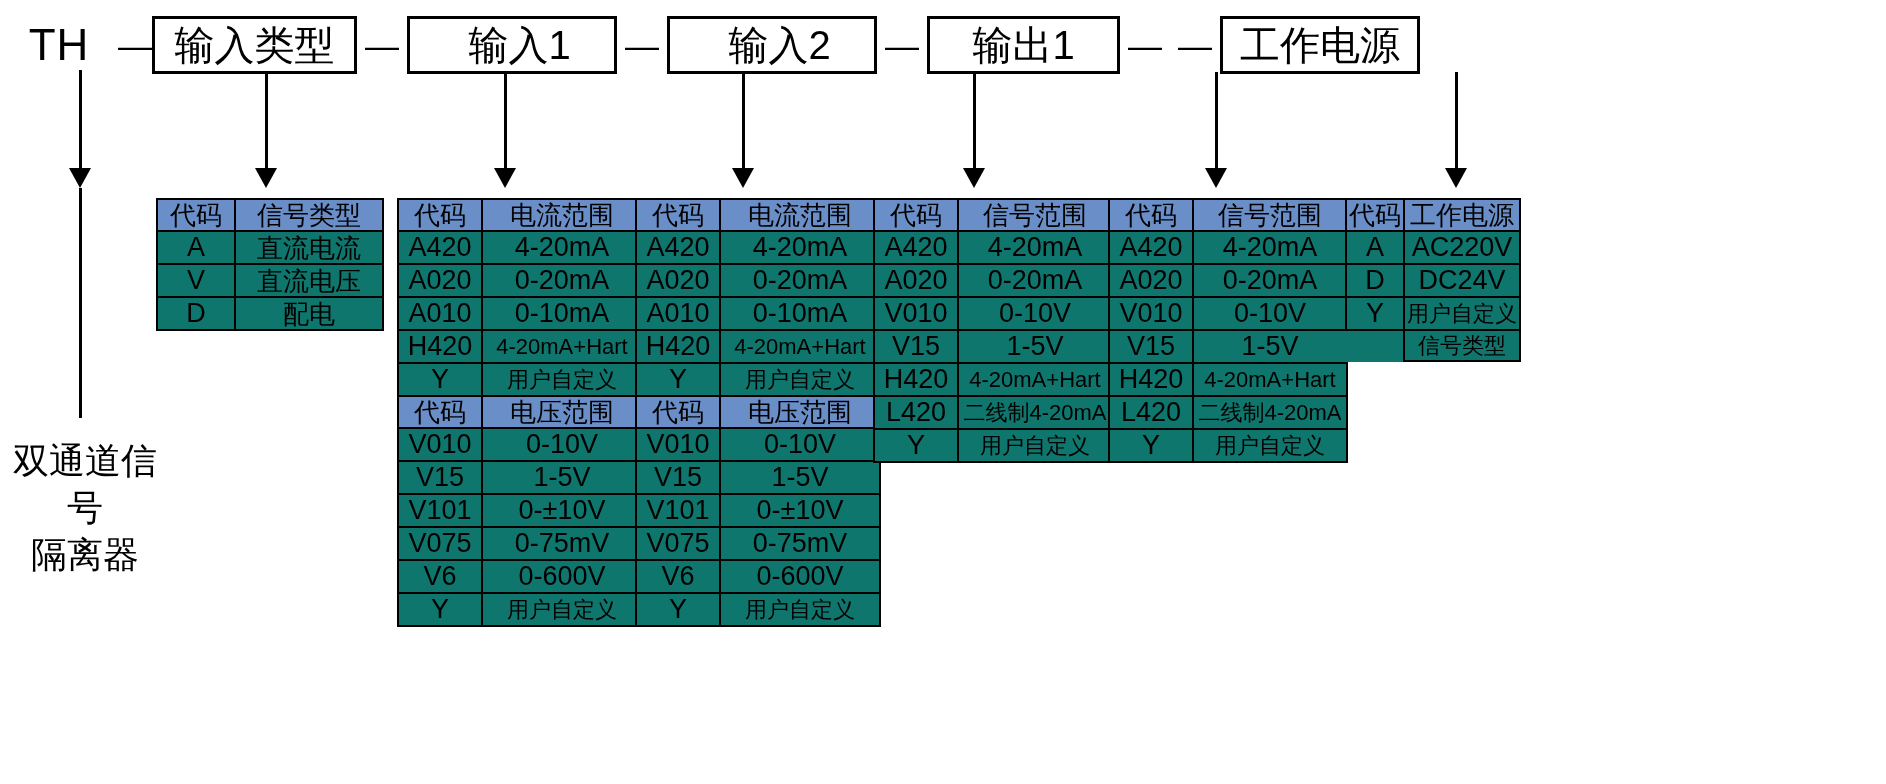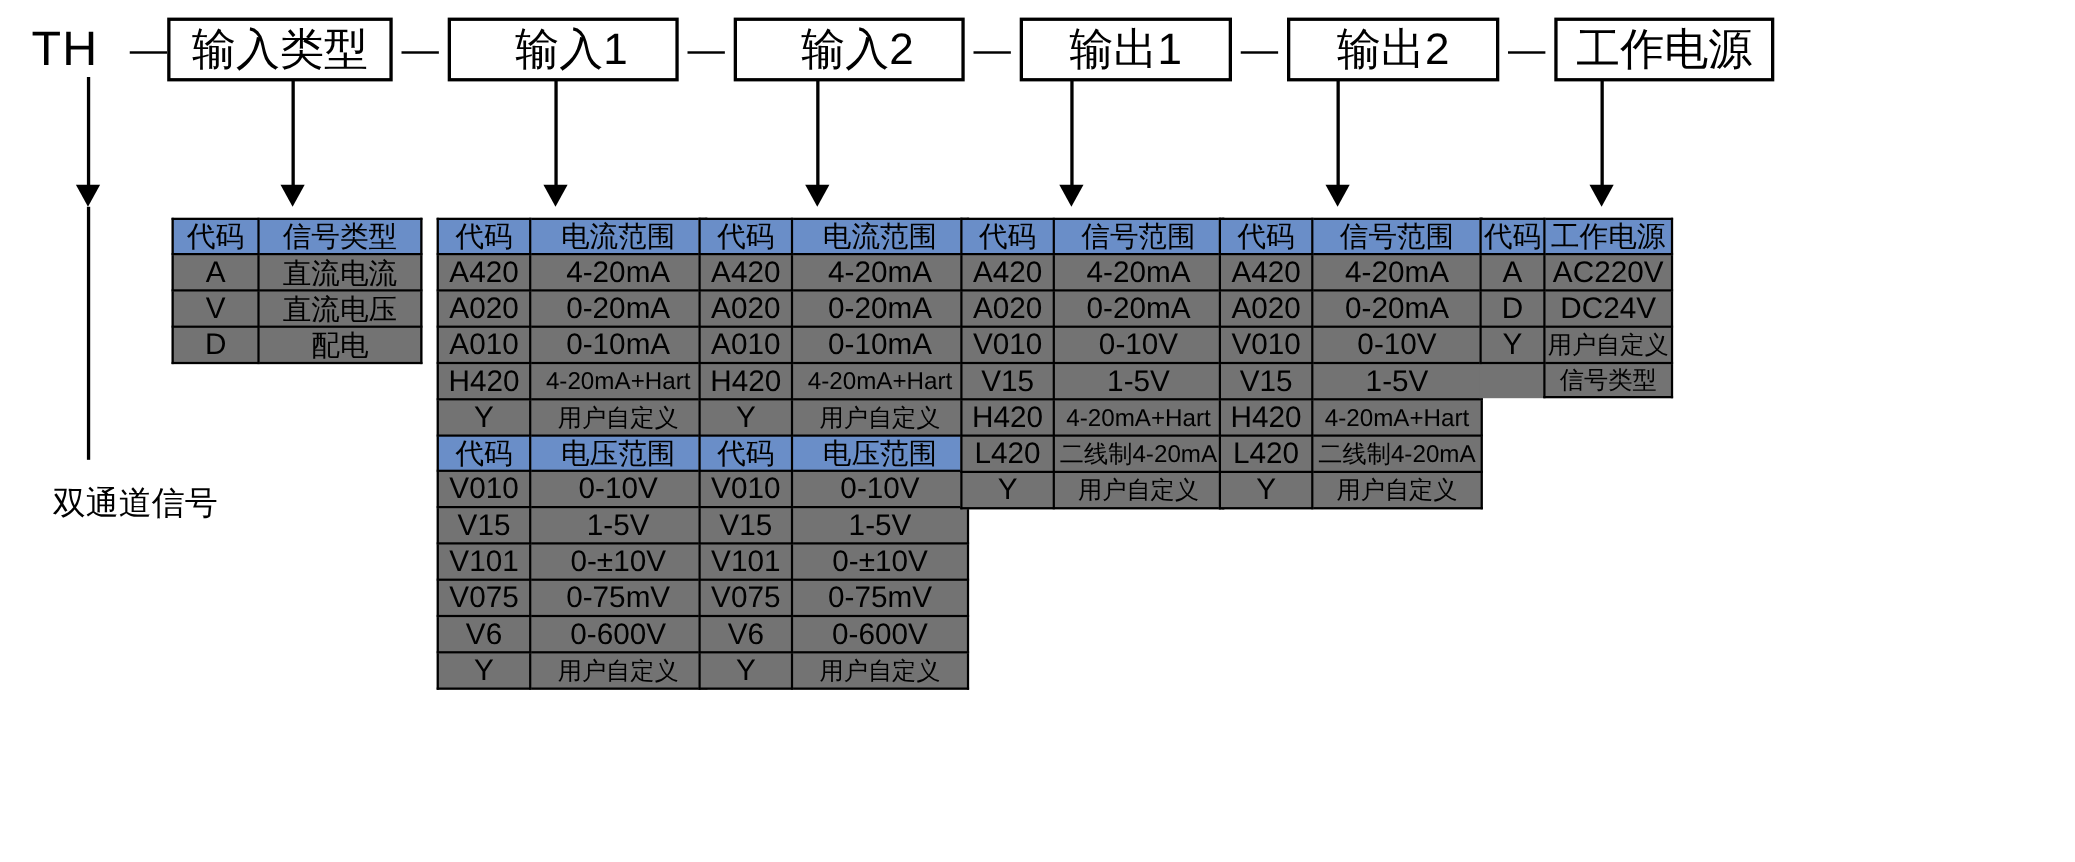--- a/index.html
+++ b/index.html
@@ -33,21 +33,21 @@
   .cb-w-193{width:193px;}
   .cb-w-200{width:200px;}
 
   
   .vline{position:absolute;width:3px;background:#000;}
   .arrow{position:absolute;width:0;height:0;
          border-left:11px solid transparent;border-right:11px solid transparent;
          border-top:20px solid #000;}
 
   
-  .tbl{position:absolute;border-collapse:collapse;background:#737373;}
+  .tbl{position:absolute;border-collapse:collapse;background:#0f766e;}
   .tbl td{
     border:2px solid #000;
     text-align:center;
     font-size:27px;
     line-height:1;
     padding:2px 2px;
     height:31px;
     white-space:nowrap;
     box-sizing:border-box;
   }
@@ -55,21 +55,21 @@
   .tbl td.small{font-size:22px;}
   .tbl td.cn{font-size:26px;}
   .c-code{width:78px;}
   .c-code-wide{width:84px;}
   .c-val{width:148px;}
   .c-val-w{width:154px;}
   .c-val-ww{width:160px;}
 
   
   .caption{
-    position:absolute;font-size:30px;line-height:1.30;text-align:center;margin-left:38px;
+    position:absolute;font-size:36px;line-height:1.30;text-align:center;
   }
 </style>
 </head>
 <body>
 
 <div id="stage">
 
   <div class="code-row">
     <div class="code-prefix">TH</div>
     <div class="dash">—</div>
@@ -87,23 +87,20 @@
     <div class="code-box cb-w-210">
       <span>输入2</span>
     </div>
     <div class="dash" style="width:50px;">—</div>
 
     <div class="code-box cb-w-193">
       <span>输出1</span>
     </div>
     <div class="dash" style="width:50px;">—</div>
 
-    <div class="code-box cb-w-193">
-      <span>输出2</span>
-    </div>
     <div class="dash" style="width:50px;">—</div>
 
     <div class="code-box cb-w-200">
       <span>工作电源</span>
     </div>
   </div>
 
   <div class="vline" style="left:79px;top:70px;height:100px;"></div>
   <div class="arrow" style="left:69px;top:168px;"></div>
   <div class="vline" style="left:79px;top:188px;height:230px;"></div>
@@ -121,20 +118,21 @@
   <div class="arrow" style="left:963px;top:168px;"></div>
 
   <div class="vline" style="left:1215px;top:72px;height:98px;"></div>
   <div class="arrow" style="left:1205px;top:168px;"></div>
 
   <div class="vline" style="left:1455px;top:72px;height:98px;"></div>
   <div class="arrow" style="left:1445px;top:168px;"></div>
 
   <div class="caption" style="left:0px;top:438px;width:170px;">
     <div>双通道信号</div>
+    <div>隔离器</div>
   </div>
 
   <table class="tbl" style="left:156px;top:198px;">
     <tbody>
         <tr>
       <td class="hdr c-code cn">代码</td>
       <td class="hdr c-val cn">信号类型</td>
     </tr>
     <tr>
       <td class="c-code">A</td>

